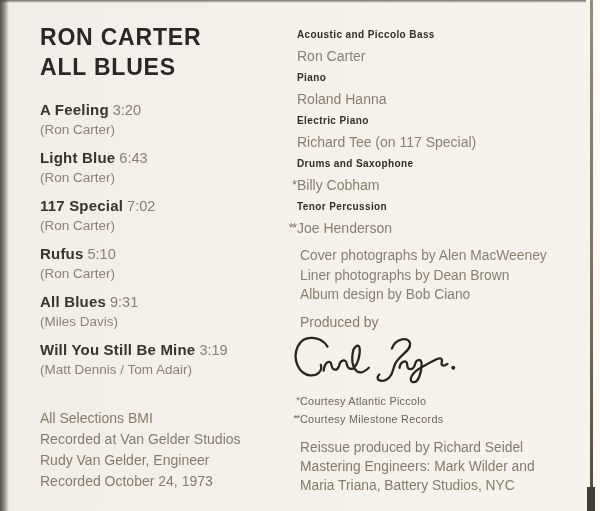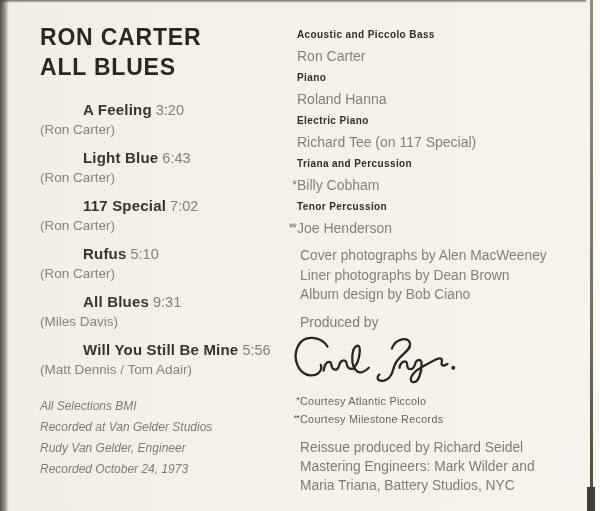--- a/index.html
+++ b/index.html
@@ -17,25 +17,25 @@
   .edge-right-line { position:absolute; right:7px; top:0; bottom:0; width:3px;
     background:linear-gradient(to bottom,#9a8c74 0%, #7d6f58 60%, #55492f 100%); }
   .edge-right-white { position:absolute; right:0; top:0; bottom:0; width:7px; background:#fbfaf7; }
   .edge-corner { position:absolute; right:5px; bottom:0; width:8px; height:24px; background:#433e33; }
 
   
   .title-block { position:absolute; left:40px; top:22px;
     font-weight:800; font-size:23px; line-height:30px; letter-spacing:0.8px; color:#2b2722; }
   .tracklist { position:absolute; left:40px; top:100px; width:250px; }
   .track { margin-bottom:8px; line-height:20px; }
-  .track-title { font-weight:700; font-size:15px; color:#38332b; letter-spacing:0.2px;margin-left:43px; }
+  .track-title { font-weight:700; font-size:15px; color:#38332b; letter-spacing:0.2px; }
   .track-time { font-size:14.5px; color:#8a7f6f; margin-left:4px; }
   .track-composer { font-size:13.5px; color:#8d8274; }
-  .recording { position:absolute; left:40px; top:396px; width:250px;
-    font-size:12px; line-height:21px; color:#867b6b;font-style:italic; }
+  .recording { position:absolute; left:40px; top:408px; width:250px;
+    font-size:14px; line-height:21px; color:#867b6b; }
 
   
   .personnel { position:absolute; left:297px; top:24px; width:285px; line-height:21px; }
   .instrument { font-weight:700; font-size:10px; color:#332e26; letter-spacing:0.4px; }
   .p-name { font-size:14px; color:#8a7f6f; position:relative; display:inline-block; }
   .mark { position:absolute; right:100%; top:0px; font-size:12px; letter-spacing:-1px; color:#7b7162; padding-right:1px; white-space:nowrap; }
   .photo-credits { position:absolute; left:300px; top:246px; width:285px;
     font-size:13.8px; line-height:19.5px; color:#8a7f6f; }
   .produced { position:absolute; left:300px; top:314px; width:280px; }
   .produced-label { font-size:14px; color:#867b6b; }
@@ -78,40 +78,40 @@
     </div>
     <div class="track">
       <div><span class="track-title">Rufus</span><span class="track-time">5:10</span></div>
       <div class="track-composer">(Ron Carter)</div>
     </div>
     <div class="track">
       <div><span class="track-title">All Blues</span><span class="track-time">9:31</span></div>
       <div class="track-composer">(Miles Davis)</div>
     </div>
     <div class="track">
-      <div><span class="track-title">Will You Still Be Mine</span><span class="track-time">5:56</span></div>
+      <div><span class="track-title">Will You Still Be Mine</span><span class="track-time">3:19</span></div>
       <div class="track-composer">(Matt Dennis / Tom Adair)</div>
     </div>
   </div>
 
   <div class="recording">
     <div>All Selections BMI</div>
     <div>Recorded at Van Gelder Studios</div>
     <div>Rudy Van Gelder, Engineer</div>
     <div>Recorded October 24, 1973</div>
   </div>
 
   <div class="personnel">
     <div class="instrument">Acoustic and Piccolo Bass</div>
     <div><span class="p-name"><span class="mark"></span><span>Ron Carter</span></span></div>
     <div class="instrument">Piano</div>
     <div><span class="p-name"><span class="mark"></span><span>Roland Hanna</span></span></div>
     <div class="instrument">Electric Piano</div>
     <div><span class="p-name"><span class="mark"></span><span>Richard Tee (on 117 Special)</span></span></div>
-    <div class="instrument">Triana and Percussion</div>
+    <div class="instrument">Drums and Saxophone</div>
     <div><span class="p-name"><span class="mark">*</span><span>Billy Cobham</span></span></div>
     <div class="instrument">Tenor Percussion</div>
     <div><span class="p-name"><span class="mark">**</span><span>Joe Henderson</span></span></div>
   </div>
 
   <div class="photo-credits">
     <div>Cover photographs by Alen MacWeeney</div>
     <div>Liner photographs by Dean Brown</div>
     <div>Album design by Bob Ciano</div>
   </div>

